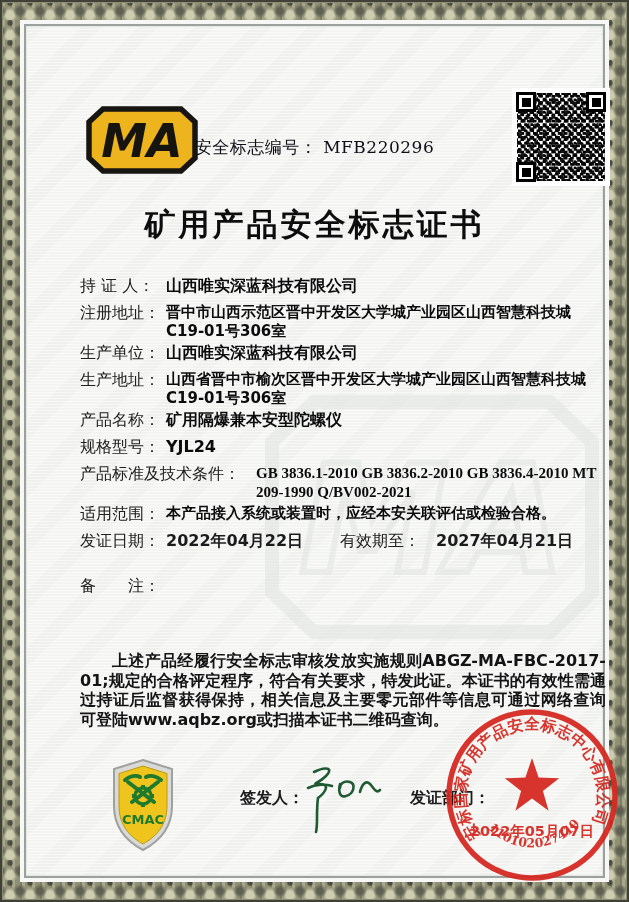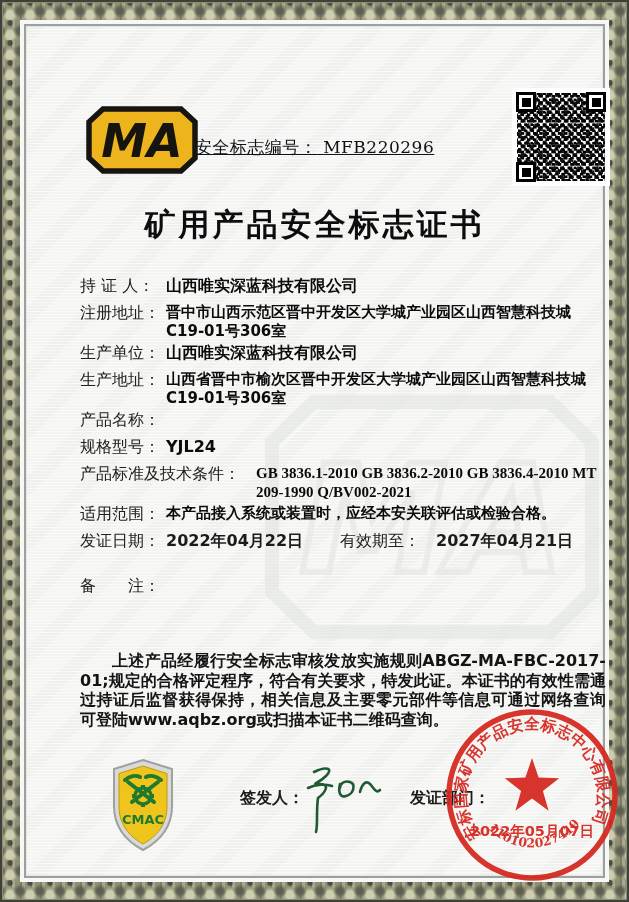--- a/index.html
+++ b/index.html
@@ -26,21 +26,21 @@
     position:absolute;inset:24px;border:2px solid #9ba19c;background:#f4f5f2;
     box-shadow:inset 0 0 0 1px #e4e7e2;
     background-image:
       repeating-linear-gradient(0deg, rgba(255,255,255,.55) 0 1px, rgba(0,0,0,0) 1px 3px),
       repeating-linear-gradient(135deg, rgba(150,158,152,.05) 0 14px, rgba(0,0,0,0) 14px 40px);
   }
   .content{position:absolute;inset:26px;}
   
   .ma-logo{position:absolute;left:34px;top:54px;width:112px;height:68px;}
   .certno{position:absolute;left:0;top:84px;width:100%;text-align:center;
-    font-family:"DejaVu Serif","Liberation Serif",serif;font-size:17px;letter-spacing:.5px;color:#101018;text-decoration:underline;}
+    font-family:"DejaVu Serif","Liberation Serif",serif;font-size:17px;letter-spacing:.5px;color:#101018;}
   .qr{position:absolute;left:460px;top:36px;width:98px;height:98px;background:#fff;padding:4px;box-sizing:border-box;}
   .qr-noise{position:absolute;inset:5px;
     background-image:
       repeating-conic-gradient(rgba(0,0,0,.92) 0 25%, rgba(0,0,0,0) 0 50%),
       repeating-conic-gradient(#000 0 25%, #fff 0 50%);
     background-size:8.6px 8.6px, 6.2px 6.2px;background-position:0 0,1px 2px;}
   .finder{position:absolute;width:20px;height:20px;border:3.5px solid #000;background:#fff;box-sizing:border-box;}
   .finder::after{content:"";position:absolute;inset:2.5px;background:#000;}
   .f1{left:4px;top:4px;} .f2{right:4px;top:4px;} .f3{left:4px;bottom:4px;}
   .title{position:absolute;left:0;top:152px;width:100%;text-align:center;
@@ -117,20 +117,21 @@
         <div class="row m-single">
           <span class="lab">生产单位：</span>
           <span class="val">山西唯实深蓝科技有限公司</span>
         </div>
         <div class="row m-double">
           <span class="lab">生产地址：</span>
           <span class="val val-sm">山西省晋中市榆次区晋中开发区大学城产业园区山西智慧科技城C19-01号306室</span>
         </div>
         <div class="row m-single">
           <span class="lab">产品名称：</span>
+          <span class="val">矿用隔爆兼本安型陀螺仪</span>
         </div>
         <div class="row m-single">
           <span class="lab">规格型号：</span>
           <span class="val">YJL24</span>
         </div>
         <div class="row m-double">
           <span class="lab-wide">产品标准及技术条件：</span>
           <span class="val val-sm val-mono">GB 3836.1-2010 GB 3836.2-2010 GB 3836.4-2010 MT 209-1990 Q/BV002-2021</span>
         </div>
         <div class="row m-single">

